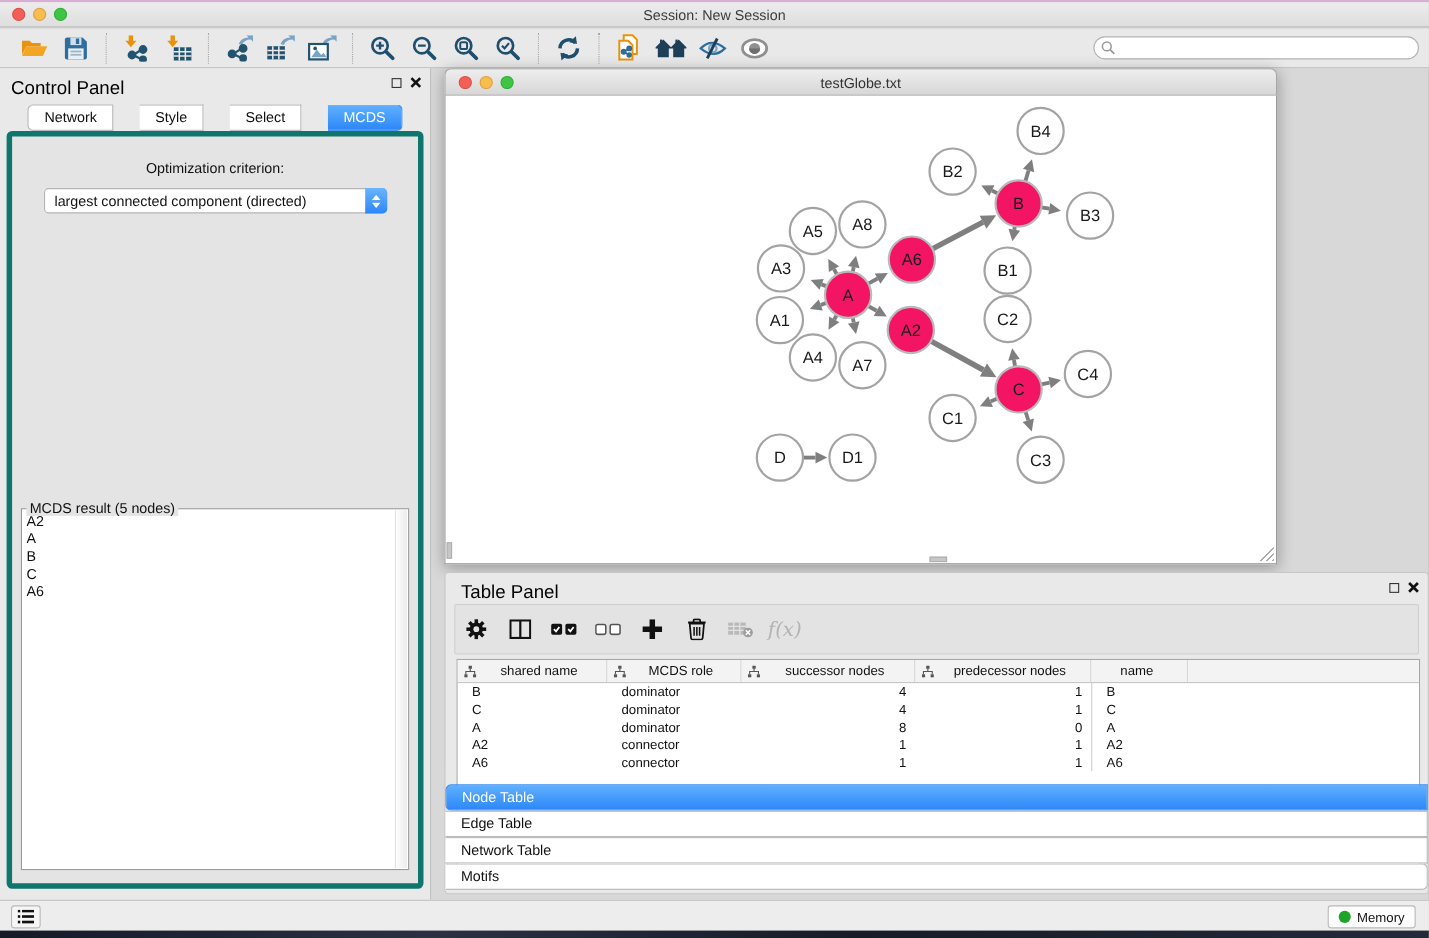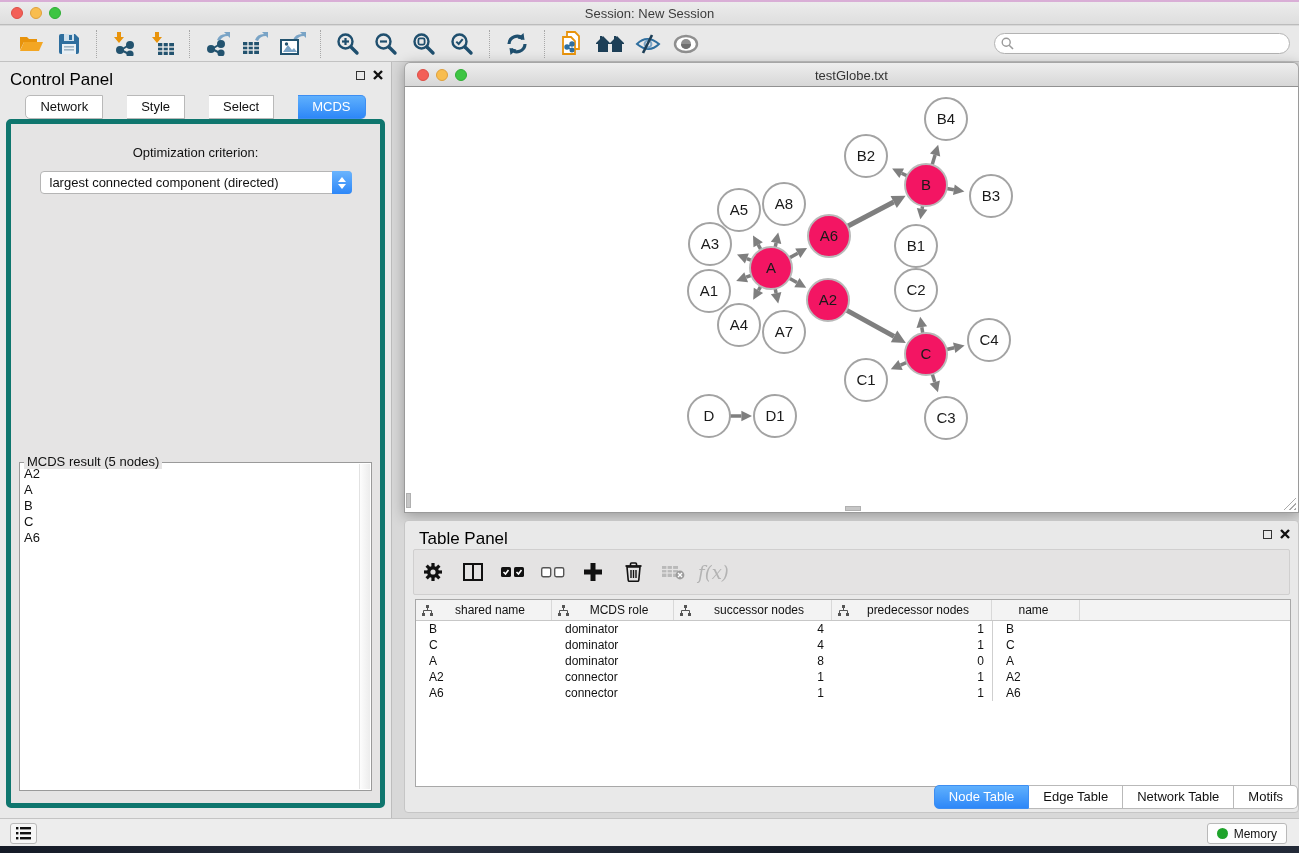--- a/index.html
+++ b/index.html
@@ -66,21 +66,21 @@
   .result-box { position:absolute; left:8px; right:8px; top:338px; bottom:12px;
                 border:1px solid #9a9a9a; background:#fff; }
   .result-title { position:absolute; top:-9px; left:4px; background:#e5e4e4; padding:0 3px;
                   font-size:13px; color:#111; }
   .result-list { position:absolute; inset:3px 14px 2px 4px; overflow:hidden; }
   .result-item { font-size:13px; line-height:16px; color:#111; }
   .result-scroll { position:absolute; top:1px; right:1px; bottom:1px; width:11px;
                    background:linear-gradient(90deg,#fdfdfd,#ececec); border-left:1px solid #e2e2e2; }
 
   
-  .network-window { position:absolute; left:404px; top:62px; width:895px; height:451px;
+  .network-window { position:absolute; left:404px; top:62px; width:757px; height:451px;
                     box-shadow:0 3px 14px rgba(0,0,0,.3); border-radius:6px 6px 0 0; }
   .nw-titlebar { position:absolute; left:0; top:0; width:100%; height:25px;
                  background:linear-gradient(#eeeeee,#d7d7d7); border:1px solid #a6a6a6; border-bottom:1px solid #909090;
                  border-radius:6px 6px 0 0; }
   .nw-title { position:absolute; width:100%; text-align:center; top:5px; font-size:13px; color:#333; }
   .nw-canvas { position:absolute; left:0; top:25px; right:0; bottom:0; background:#fff;
                border:1px solid #9a9a9a; border-top:none; overflow:hidden; }
   .v-thumb { position:absolute; left:1px; top:406px; width:5px; height:15px; background:#c6c6c6;
              border:1px solid #b0b0b0; }
   .h-thumb { position:absolute; left:440px; bottom:1px; width:16px; height:5px; background:#c6c6c6;
@@ -102,21 +102,21 @@
   .t-head { display:flex; height:21px; background:#f3f3f3; border-bottom:1px solid #c7c7c7; }
   .t-hcell { display:flex; align-items:center; border-right:1px solid #d8d8d8; font-size:12px; color:#111; }
   .t-hcell .hdr-ico { margin-left:6px; flex:none; }
   .t-hcell .hdr-label { flex:1; text-align:center; padding-right:4px; }
   .t-row { display:flex; height:16px; align-items:center; }
   .t-cell { font-size:12px; color:#111; white-space:nowrap; overflow:hidden; }
   .t-cell.al { padding-left:13px; text-align:left; }
   .t-cell.ar { padding-right:8px; text-align:right; }
   .t-cell.name-col { border-left:1px solid #cfcfcf; height:16px; line-height:16px; }
 
-  .tp-tabs-row { position:absolute; left:0; bottom:3px; width:100%; display:flex; justify-content:flex-end; }
+  .tp-tabs-row { position:absolute; left:0; bottom:3px; width:100%; display:flex; justify-content:center;flex-direction:column; }
 
   
   .statusbar { position:absolute; left:0; top:818px; width:100%; height:28px; background:#ededed;
                border-top:1px solid #c4c4c4; }
   .list-btn { position:absolute; left:10px; top:4px; width:27px; height:21px; background:#f6f6f6;
               border:1px solid #b9b9b9; border-radius:3px; display:flex; align-items:center; justify-content:center; }
   .memory-btn { position:absolute; right:12px; top:4px; height:21px; background:#fdfdfd;
                 border:1px solid #b9b9b9; border-radius:3px; display:flex; align-items:center;
                 padding:0 9px; gap:6px; font-size:12px; color:#111; }
   .mem-dot { width:11px; height:11px; border-radius:50%; background:#1ea32b; }

